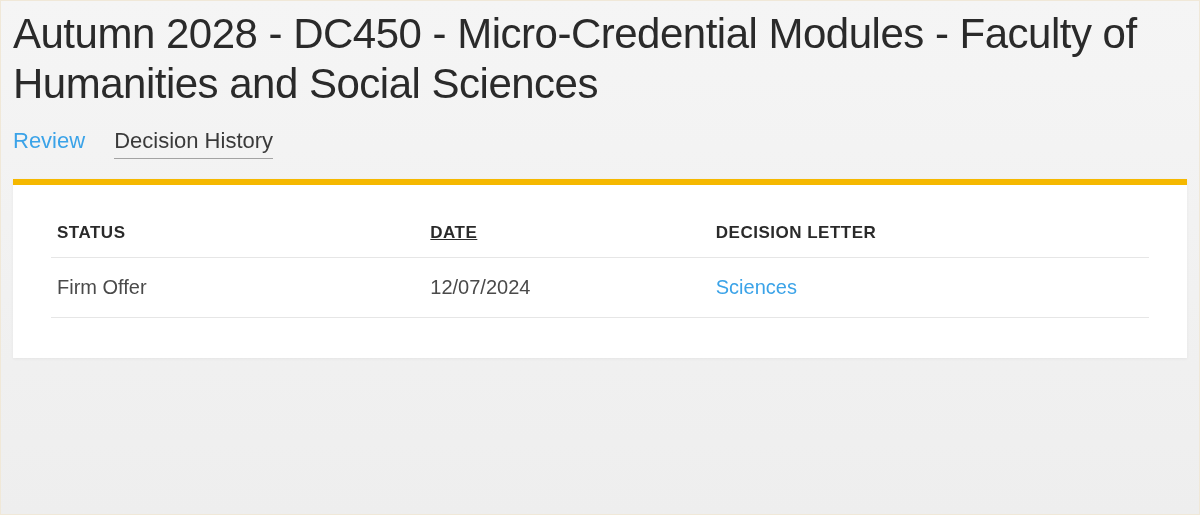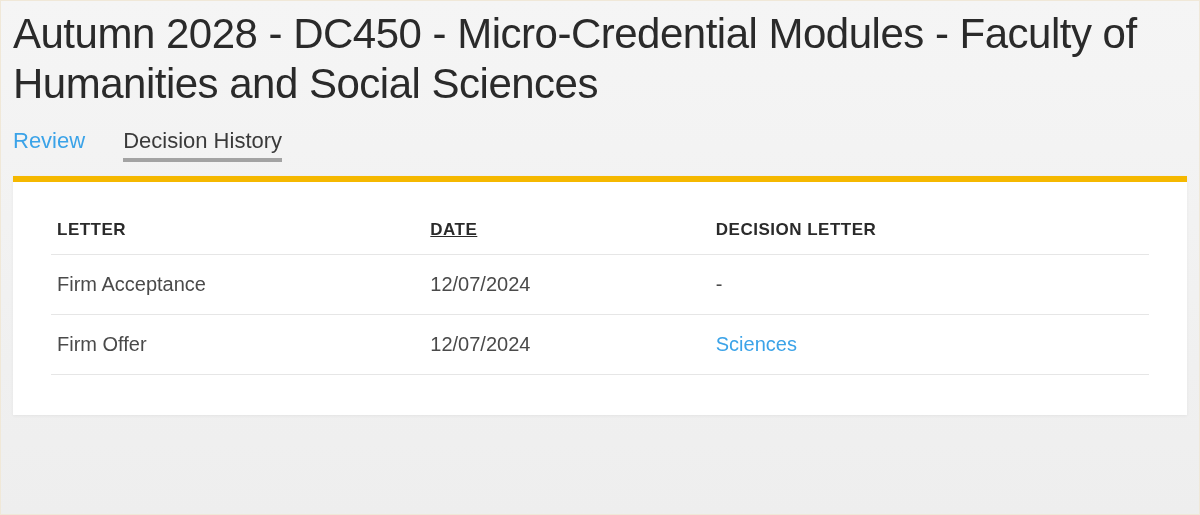--- a/index.html
+++ b/index.html
@@ -19,34 +19,34 @@
     .page-title {
       font-size: 42px;
       font-weight: 400;
       color: #2a2a2a;
       line-height: 1.2;
       margin-bottom: 18px;
       letter-spacing: -0.5px;
     }
     .tabs {
       display: flex;
-      gap: 38px;
-      margin-bottom: 14px;
+      gap: 29px;
+      margin-bottom: 20px;
     }
     .tab {
       font-size: 22px;
       font-weight: 400;
       color: #3ba3e8;
       cursor: pointer;
       padding-bottom: 4px;
       text-decoration: none;
     }
     .tab.active {
       color: #3a3a3a;
-      border-bottom: 4px solid #a3a3a3;
+      border-bottom: 1px solid #a3a3a3;
     }
     .card {
       background: #ffffff;
       border-top: 6px solid #f5b800;
       padding: 24px 38px 40px 38px;
       box-shadow: 0 1px 3px rgba(0,0,0,0.05);
     }
     .table {
       width: 100%;
       border-collapse: collapse;
@@ -83,31 +83,26 @@
 
 <nav class="tabs">
   <a class="tab">Review</a>
   <a class="tab active">Decision History</a>
 </nav>
 
 <div class="card">
   <table class="table">
     <thead>
       <tr>
-        <th class="col-status">LETTER</th>
+        <th class="col-status">STATUS</th>
         <th class="col-date">DATE</th>
         <th class="col-letter">DECISION LETTER</th>
       </tr>
     </thead>
     <tbody>
-      <tr>
-        <td>Firm Acceptance</td>
-        <td>12/07/2024</td>
-        <td>-</td>
-      </tr>
       <tr>
         <td>Firm Offer</td>
         <td>12/07/2024</td>
         <td>
           <a class="download-link">Sciences</a>
         </td>
       </tr>
     </tbody>
   </table>
 </div>

